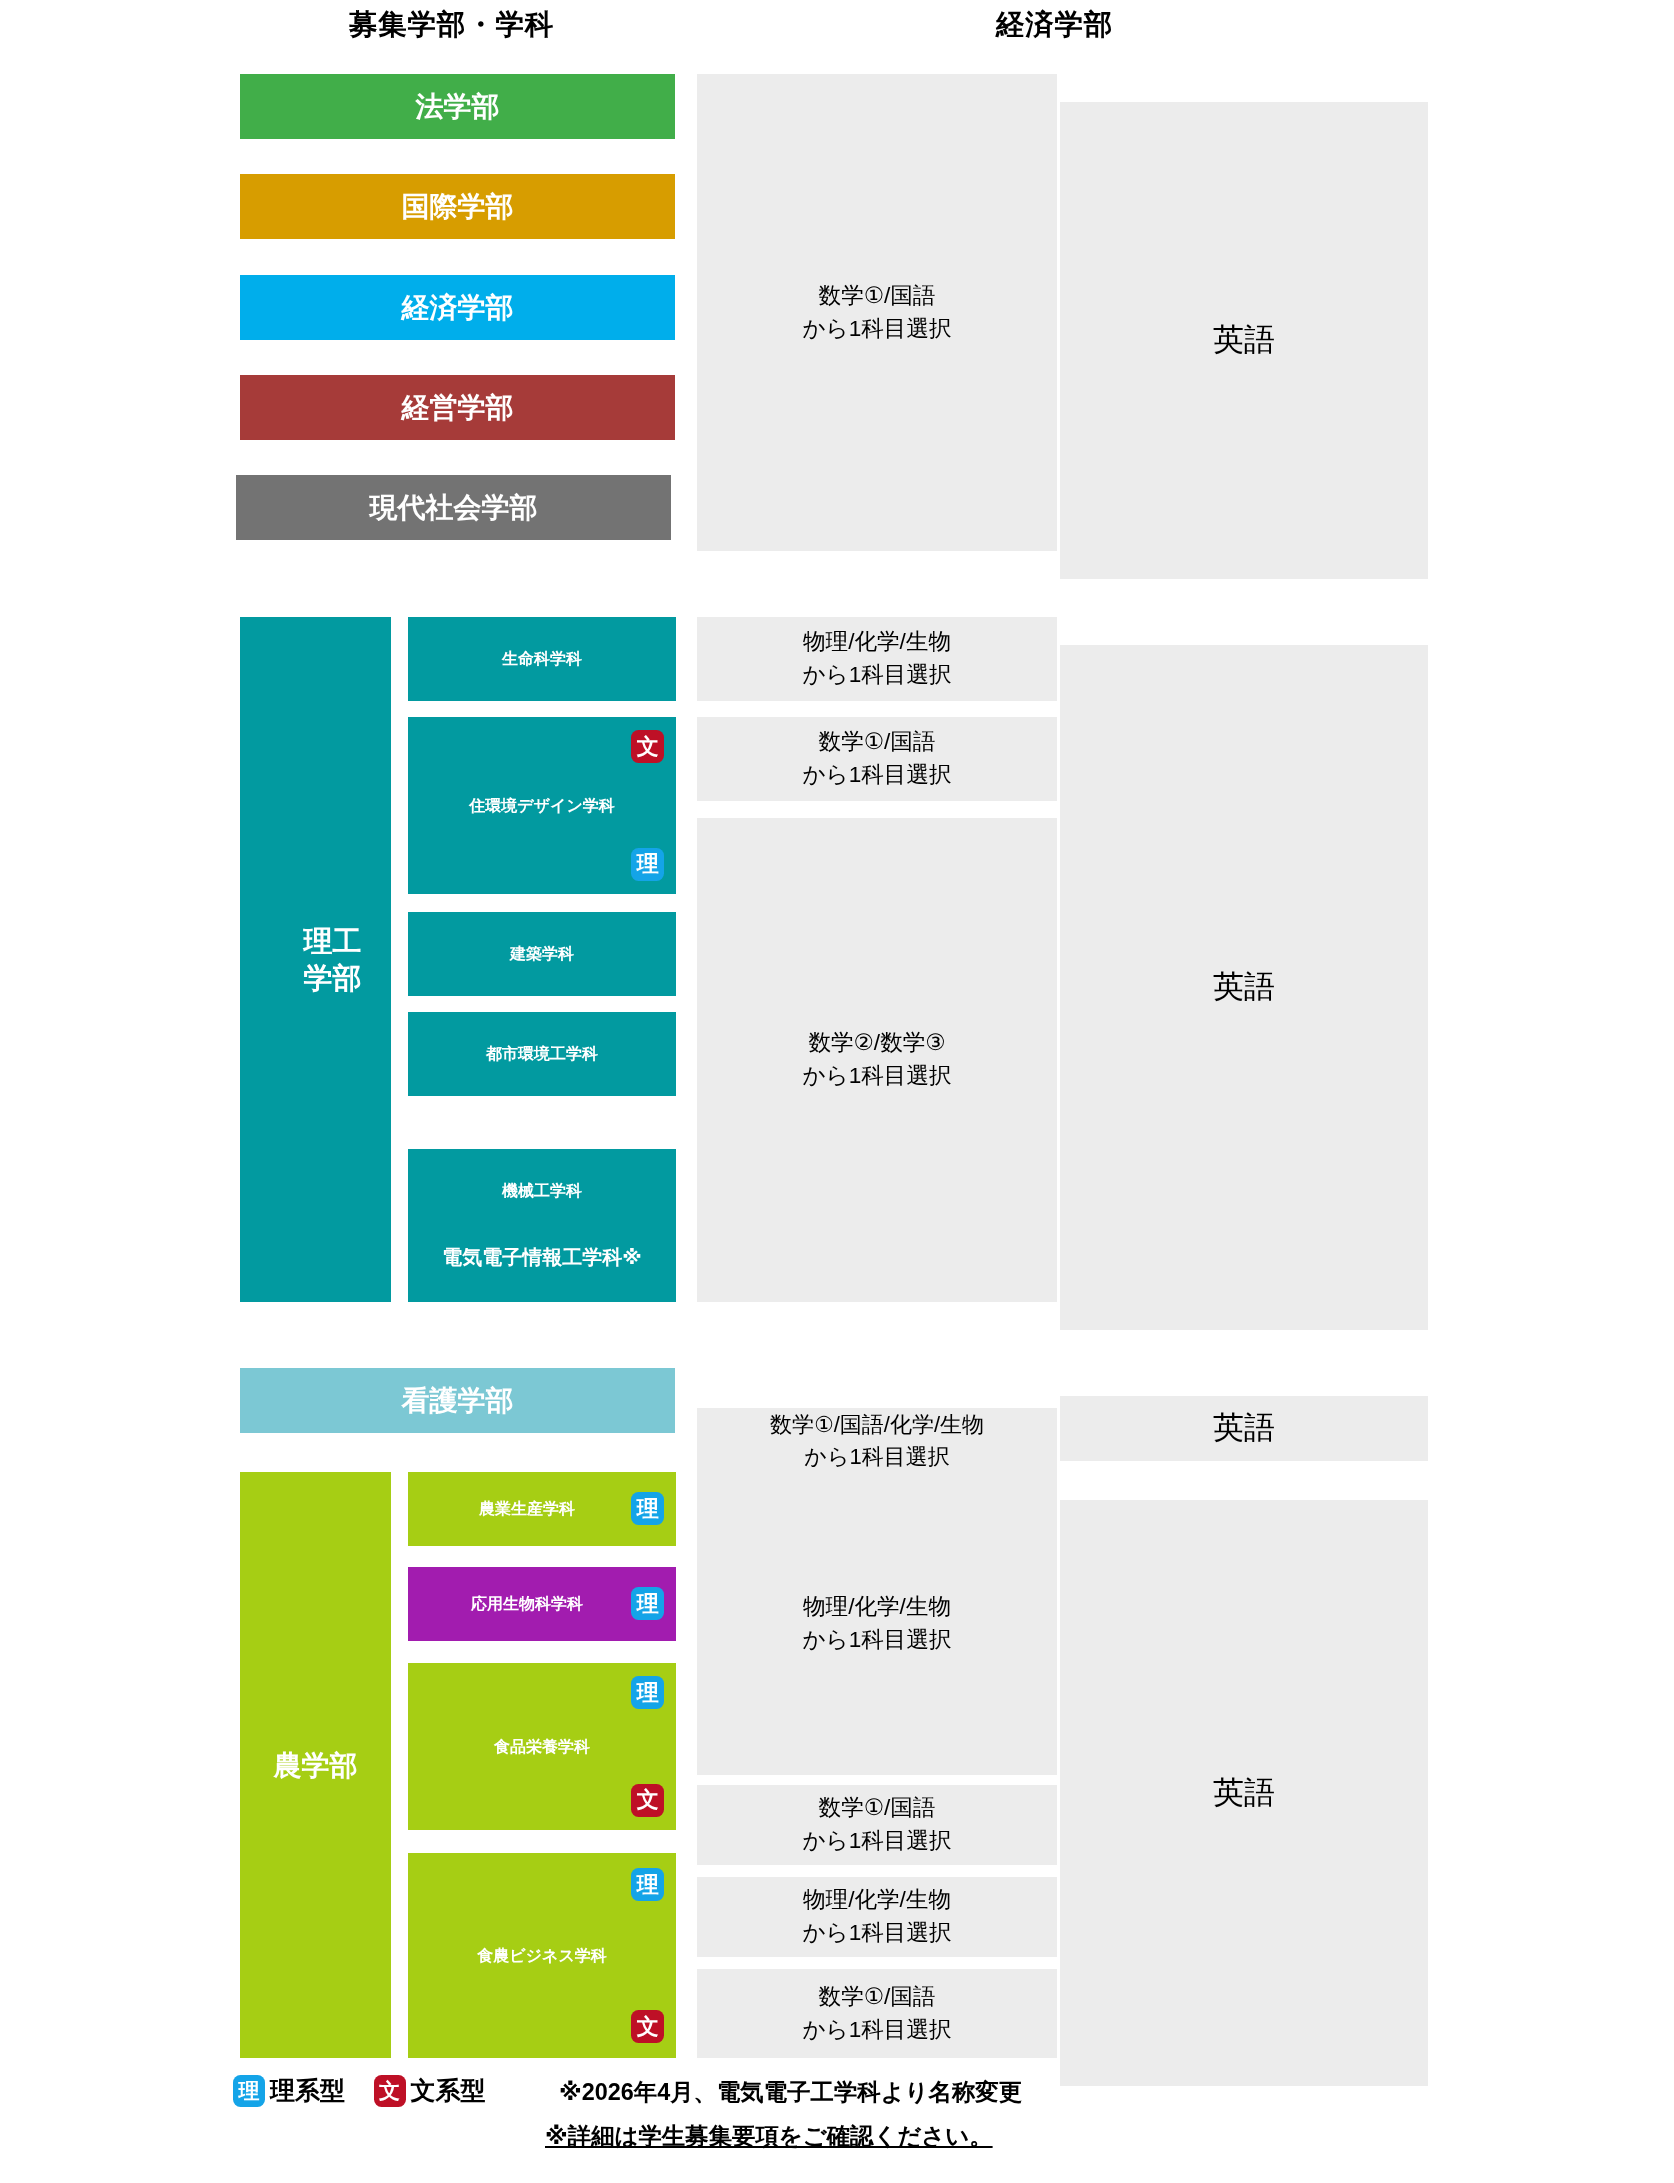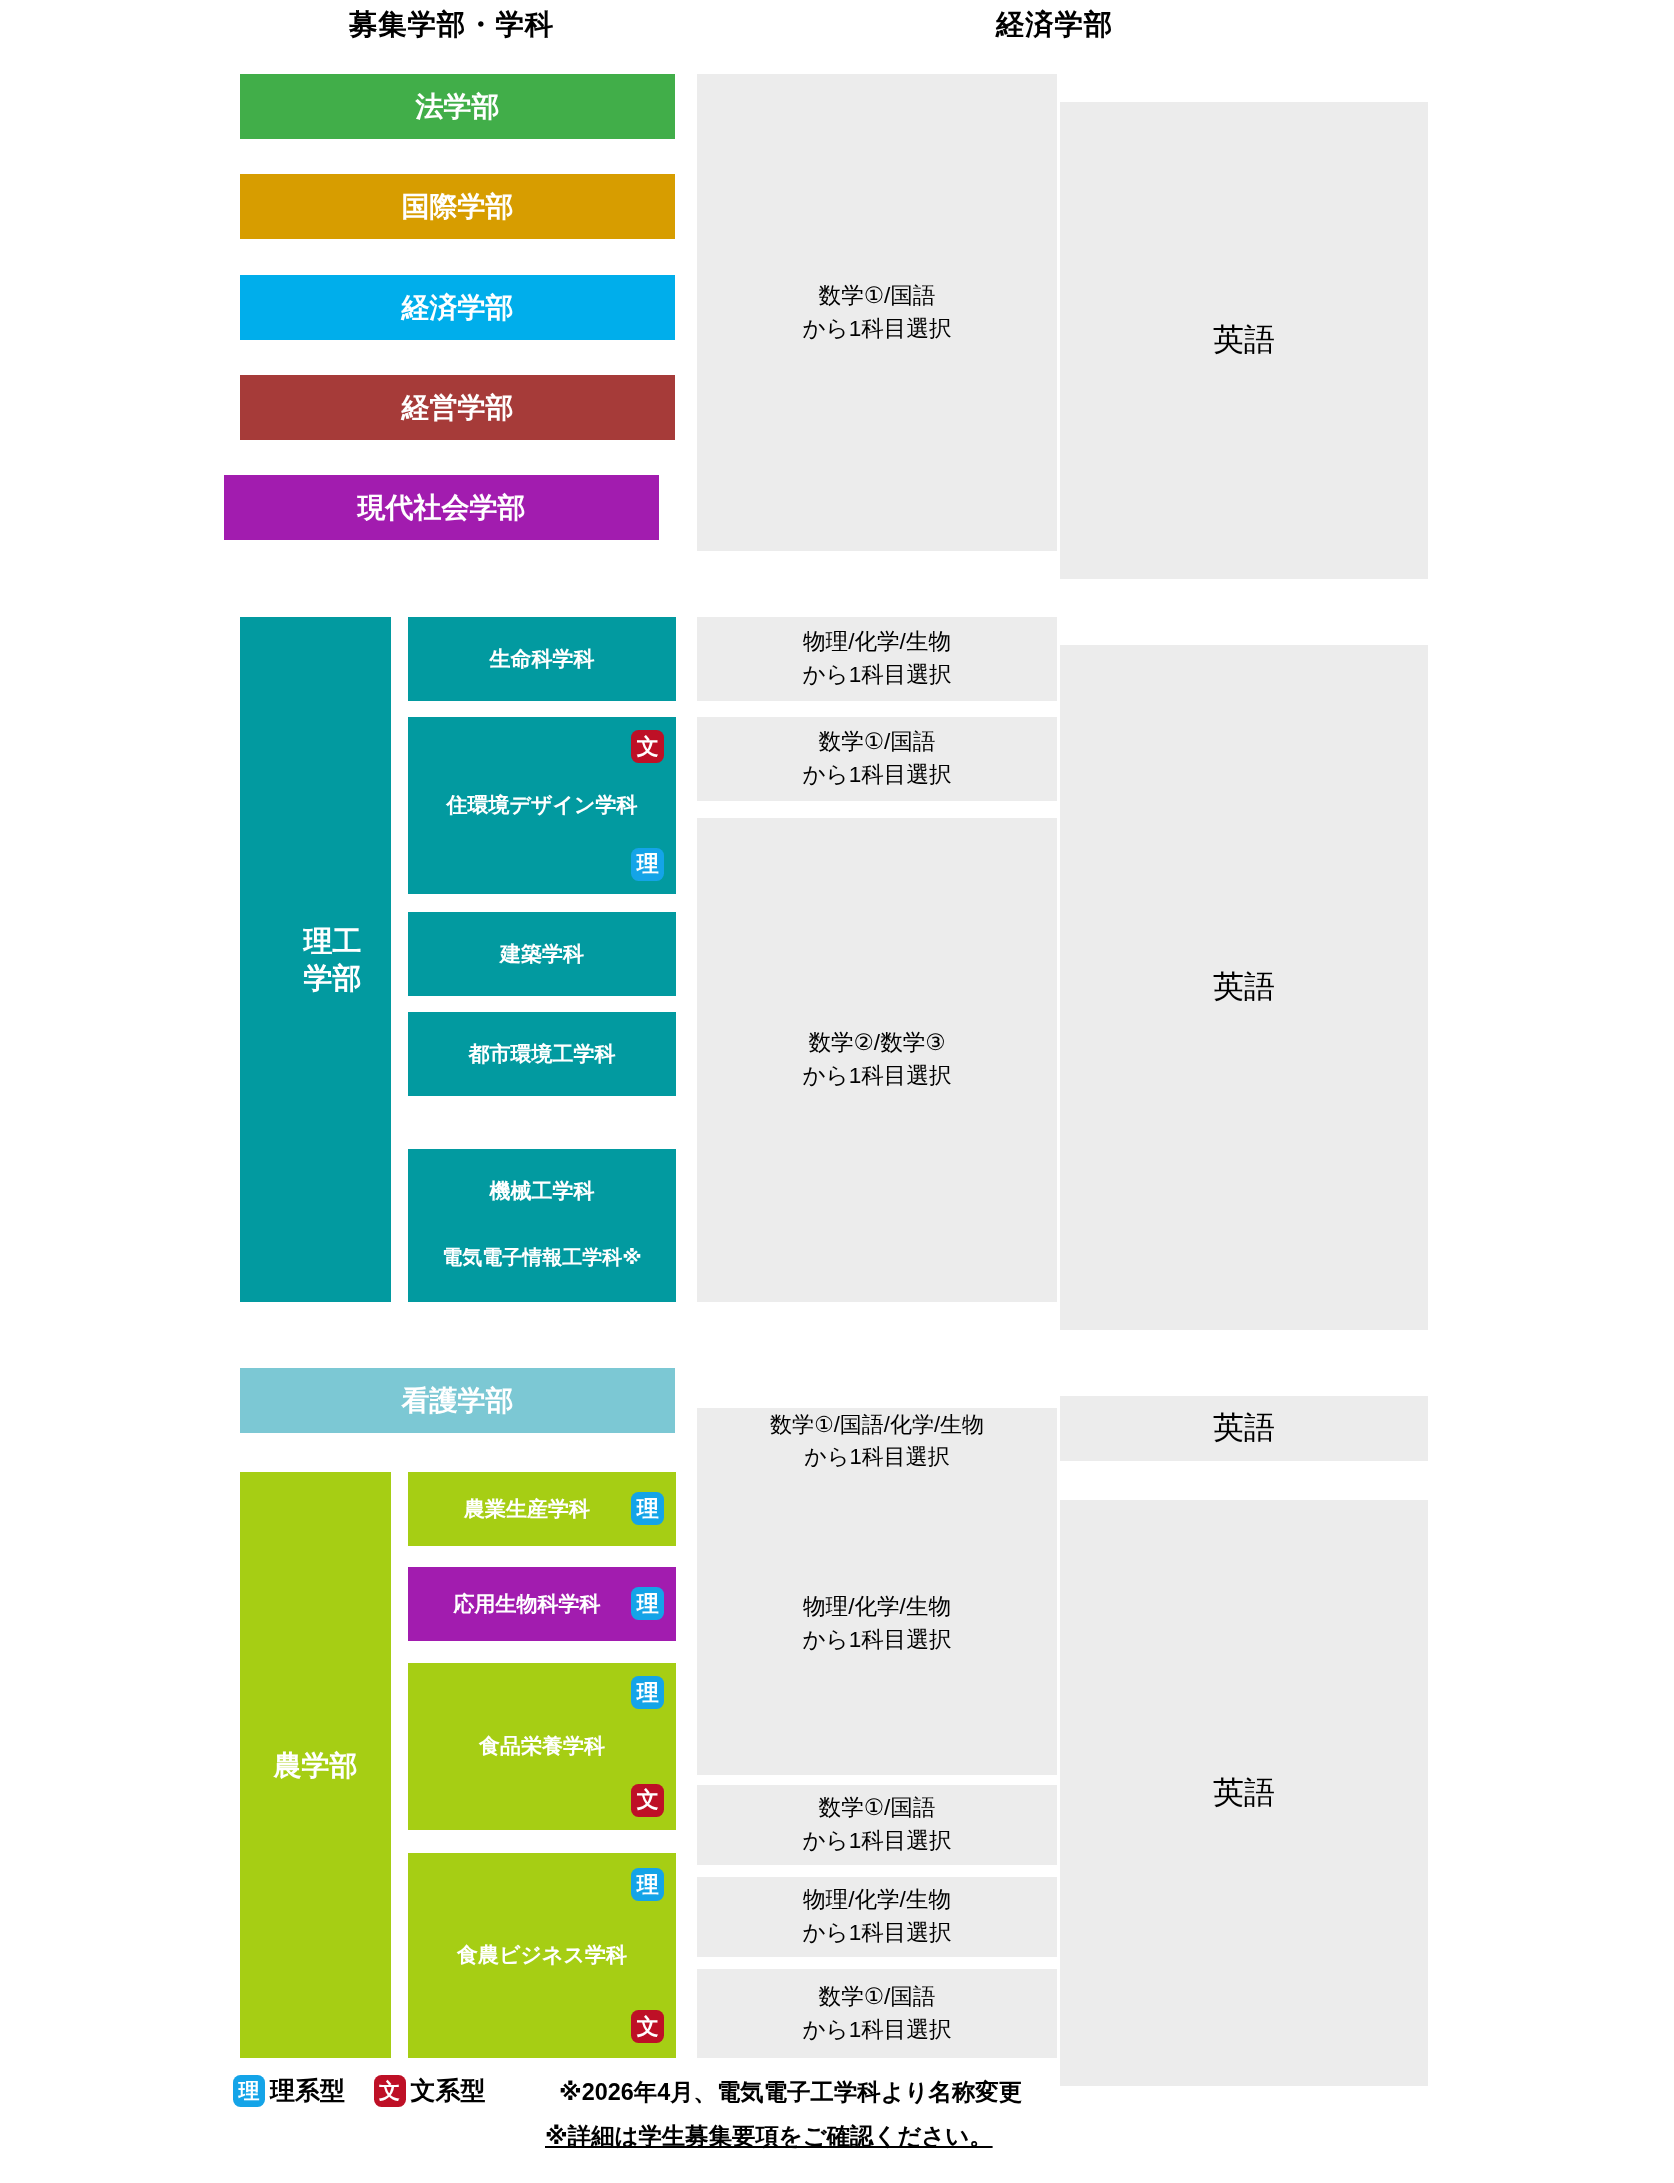--- a/index.html
+++ b/index.html
@@ -28,21 +28,21 @@
     display: flex;
     align-items: center;
     justify-content: center;
     color: #ffffff;
     font-weight: bold;
     text-align: center;
     line-height: 1.25;
   }
   .tile-faculty { font-size: 28px; }
   .tile-faculty-lg { font-size: 29px; padding-left: 34px; }
-  .tile-dept { font-size: 21px; }
+  .tile-dept { font-size: 16px; }
 
   
   .cell {
     background: #ececec;
     display: flex;
     align-items: center;
     justify-content: center;
     text-align: center;
     color: #000;
     font-size: 22.6px;
@@ -85,21 +85,21 @@
 </head>
 <body>
 
 <div class="abs hdr" style="left:234px; top:5.9px; width:435px;">募集学部・学科</div>
 <div class="abs hdr" style="left:837px; top:5.9px; width:435px;">経済学部</div>
 
 <div class="abs tile tile-faculty" style="left:240px; top:74px; width:435px; height:65px; background:#41AE49;">法学部</div>
 <div class="abs tile tile-faculty" style="left:240px; top:174px; width:435px; height:65px; background:#D79D00;">国際学部</div>
 <div class="abs tile tile-faculty" style="left:240px; top:275px; width:435px; height:65px; background:#00AEEB;">経済学部</div>
 <div class="abs tile tile-faculty" style="left:240px; top:375px; width:435px; height:65px; background:#A63B39;">経営学部</div>
-<div class="abs tile tile-faculty" style="left:224px; top:475px; width:435px; height:65px; background:#a21caf;">現代社会学部</div>
+<div class="abs tile tile-faculty" style="left:236px; top:475px; width:435px; height:65px; background:#737373;">現代社会学部</div>
 
 <div class="abs cell" style="left:697px; top:74px; width:360px; height:477px;">数学①/国語
 から1科目選択</div>
 <div class="abs cell cell-en" style="left:1060px; top:74px; width:368px; height:477px;">英語</div>
 
 <div class="abs tile tile-faculty-lg" style="left:240px; top:617px; width:151px; height:685px; background:#029AA0; white-space:pre-line;">理工
 学部</div>
 
 <div class="abs tile tile-dept" style="left:408px; top:617px; width:268px; height:84px; background:#029AA0;">生命科学科</div>
 

